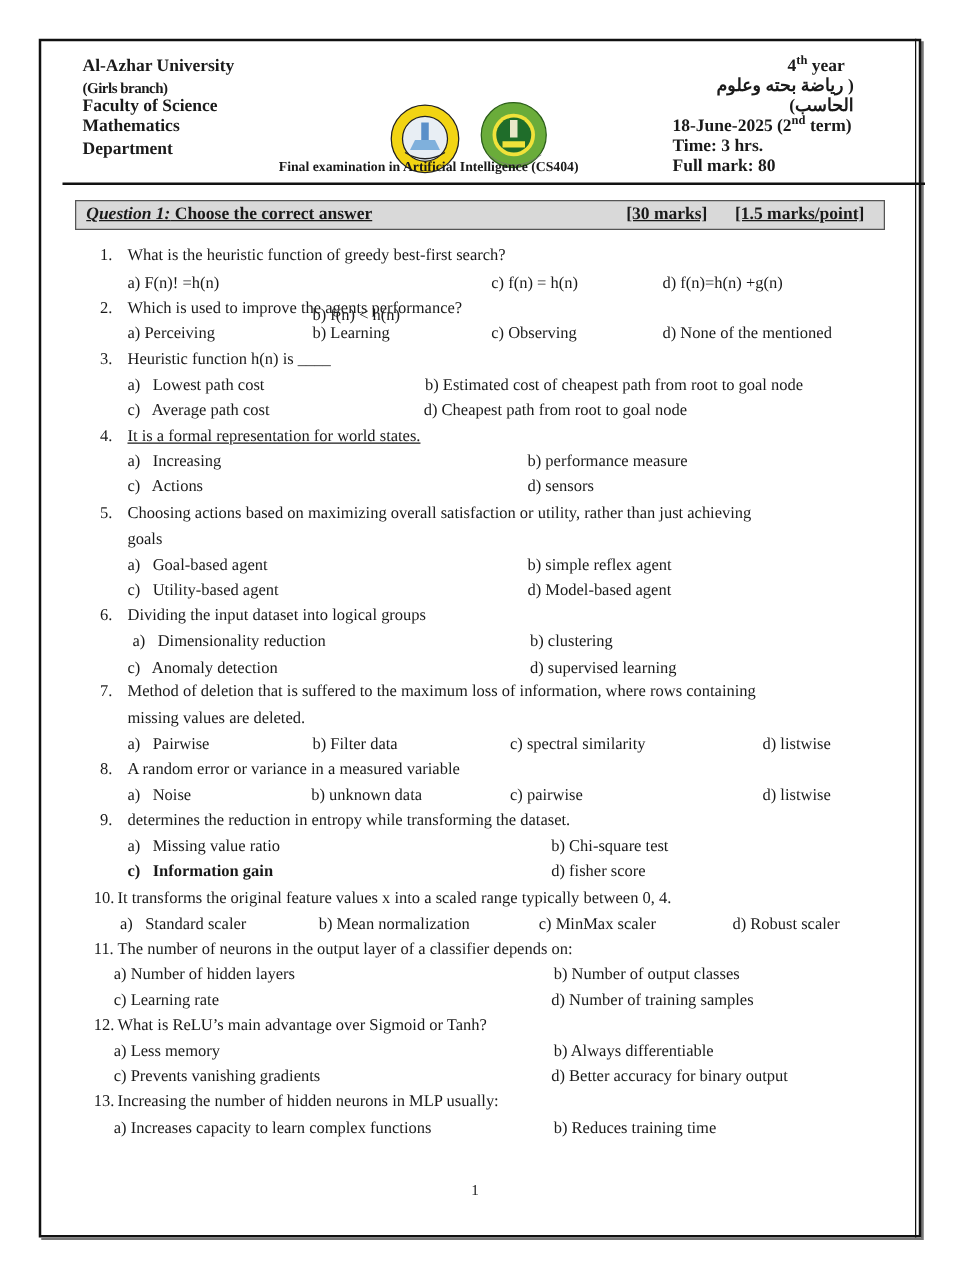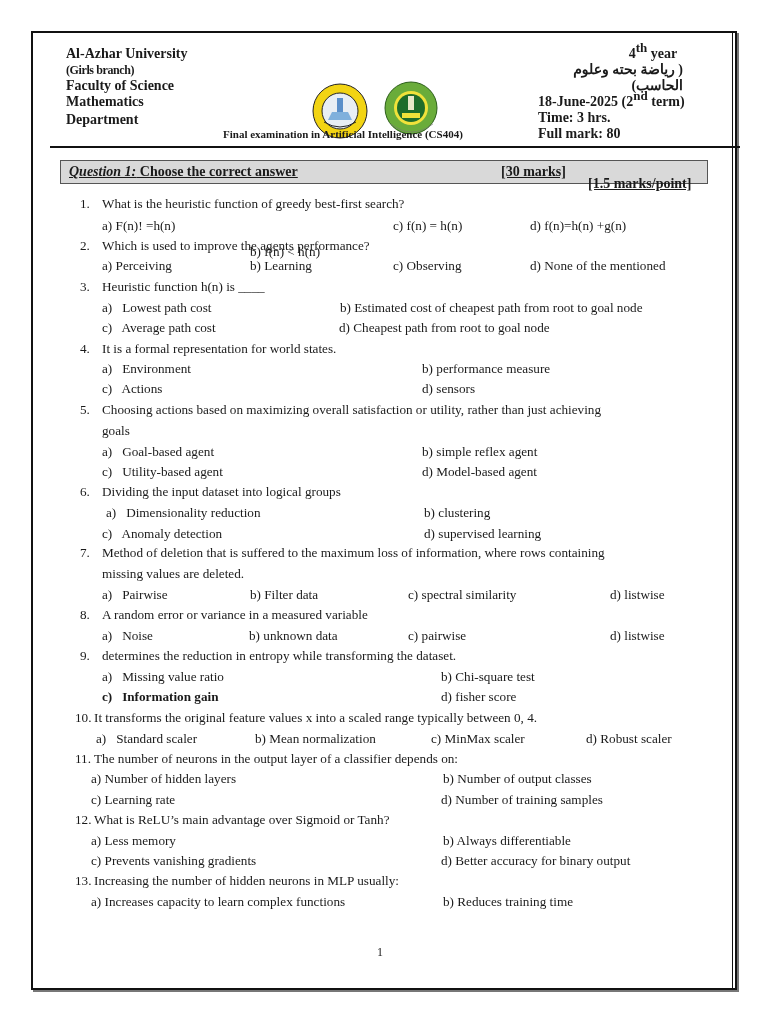--- a/index.html
+++ b/index.html
@@ -9,36 +9,36 @@
   .page-frame { position:absolute; left:31px; top:31px; width:706px; height:959px;
                 border:2px solid #111; box-shadow: 2px 2px 0 0 #777; box-sizing:border-box; }
   .page-frame::after { content:""; position:absolute; right:2px; top:-2px; bottom:-2px; width:1px; background:#111; }
 
   .header-left { position:absolute; left:66px; top:46px; font-weight:bold; font-size:14px; line-height:16px; }
   .header-left .small { font-size:12px; letter-spacing:-0.4px; }
 
   .header-right { position:absolute; left:538px; top:46px; width:190px; font-weight:bold; font-size:14px; line-height:16px; }
   .header-right .center { text-align:center; display:block; }
   .header-right .arabic { display:block; text-align:left; direction:rtl; unicode-bidi:plaintext; padding-right:0; }
-  sup { font-size:13px; line-height:0; vertical-align:super; }
+  sup { font-size:10px; line-height:0; vertical-align:super; }
 
   .exam-title { position:absolute; left:223px; top:128px; font-weight:bold; font-size:11px; }
 
   .logo { position:absolute; width:56px; height:58px; }
   .logo-1 { left:312px; top:80px; top:82px; }
   .logo-2 { left:383px; top:80px; }
 
   .header-rule { position:absolute; left:50px; top:146px; width:690px; height:2px; background:#111; }
 
   .q-box { position:absolute; left:60px; top:160px; width:648px; height:24px; background:#d9d9d9;
            border:1.5px solid #555; box-sizing:border-box; font-size:14px; font-weight:bold; }
   .q-box .q-title { position:absolute; left:8px; top:3px; text-decoration:underline; }
   .q-box .q-title em { font-style:italic; }
   .q-box .q-marks { position:absolute; left:440px; top:3px; text-decoration:underline; }
-  .q-box .q-points { position:absolute; left:527px; top:3px; text-decoration:underline;margin-top:12px; }
+  .q-box .q-points { position:absolute; left:527px; top:3px; text-decoration:underline; }
 
   .questions { position:absolute; left:0; top:0; width:768px; font-size:13.2px; }
   .qline { position:absolute; white-space:nowrap; }
   .opt { position:absolute; white-space:nowrap; }
 
   .page-number { position:absolute; left:377px; top:945px; font-size:12px; }
 </style>
 </head>
 <body>
 
@@ -102,22 +102,22 @@
   <span class="opt" style="left:530px;top:258px;">d) None of the mentioned</span>
 
   <span class="qline" style="left:80px;top:279px;">3.</span>
   <span class="qline" style="left:102px;top:279px;">Heuristic function h(n) is ____</span>
   <span class="opt" style="left:102px;top:300px;white-space:pre;">a)   Lowest path cost</span>
   <span class="opt" style="left:340px;top:300px;">b) Estimated cost of cheapest path from root to goal node</span>
   <span class="opt" style="left:102px;top:320px;white-space:pre;">c)   Average path cost</span>
   <span class="opt" style="left:339px;top:320px;">d) Cheapest path from root to goal node</span>
 
   <span class="qline" style="left:80px;top:341px;">4.</span>
-  <span class="qline" style="left:102px;top:341px;">It is a formal representation for world states.</span>
-  <span class="opt" style="left:102px;top:361px;white-space:pre;">a)   Environment</span>
+  <span class="qline" style="left:102px;top:341px;text-decoration:underline;">It is a formal representation for world states.</span>
+  <span class="opt" style="left:102px;top:361px;white-space:pre;">a)   Increasing</span>
   <span class="opt" style="left:422px;top:361px;">b) performance measure</span>
   <span class="opt" style="left:102px;top:381px;white-space:pre;">c)   Actions</span>
   <span class="opt" style="left:422px;top:381px;">d) sensors</span>
 
   <span class="qline" style="left:80px;top:402px;">5.</span>
   <span class="qline" style="left:102px;top:402px;">Choosing actions based on maximizing overall satisfaction or utility, rather than just achieving</span>
   <span class="qline" style="left:102px;top:423px;">goals</span>
   <span class="opt" style="left:102px;top:444px;white-space:pre;">a)   Goal-based agent</span>
   <span class="opt" style="left:422px;top:444px;">b) simple reflex agent</span>
   <span class="opt" style="left:102px;top:464px;white-space:pre;">c)   Utility-based agent</span>

